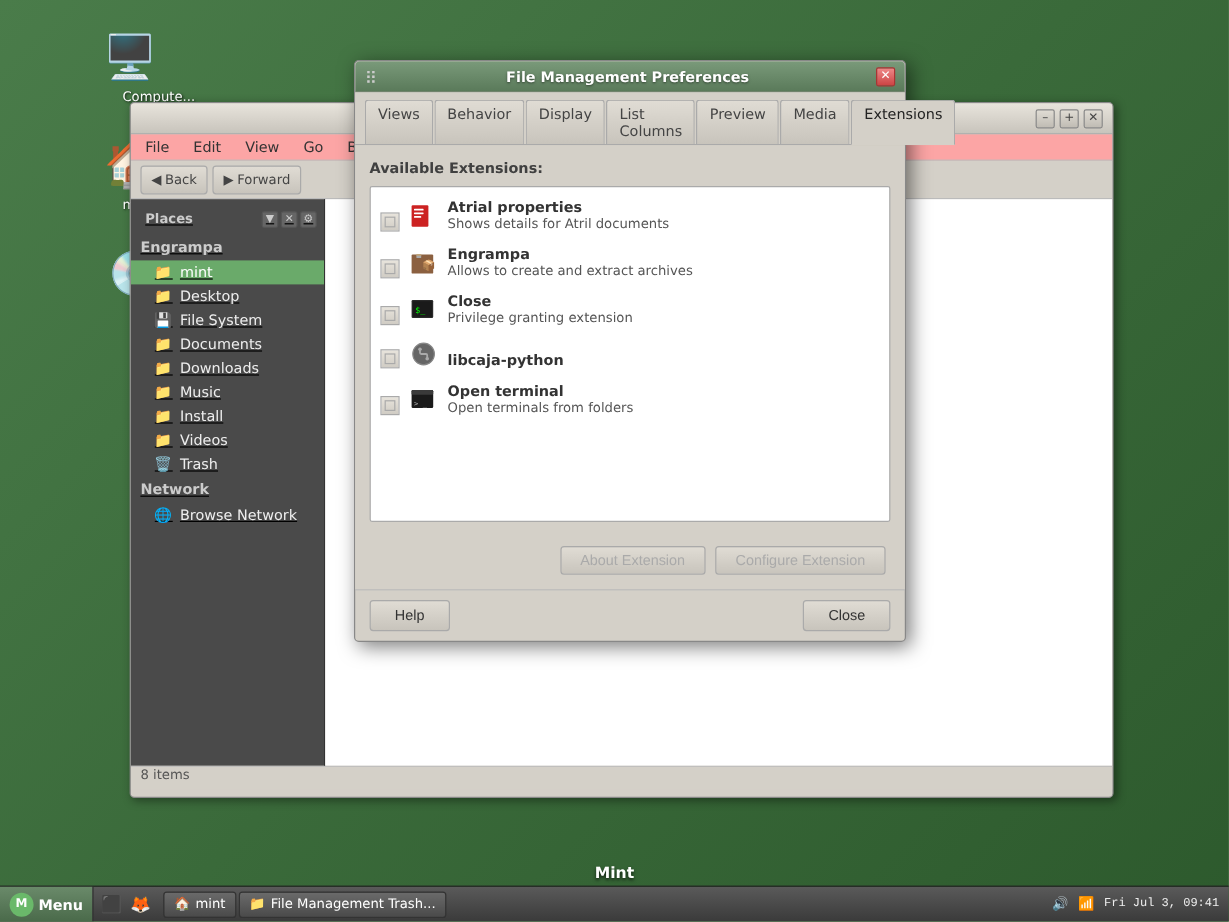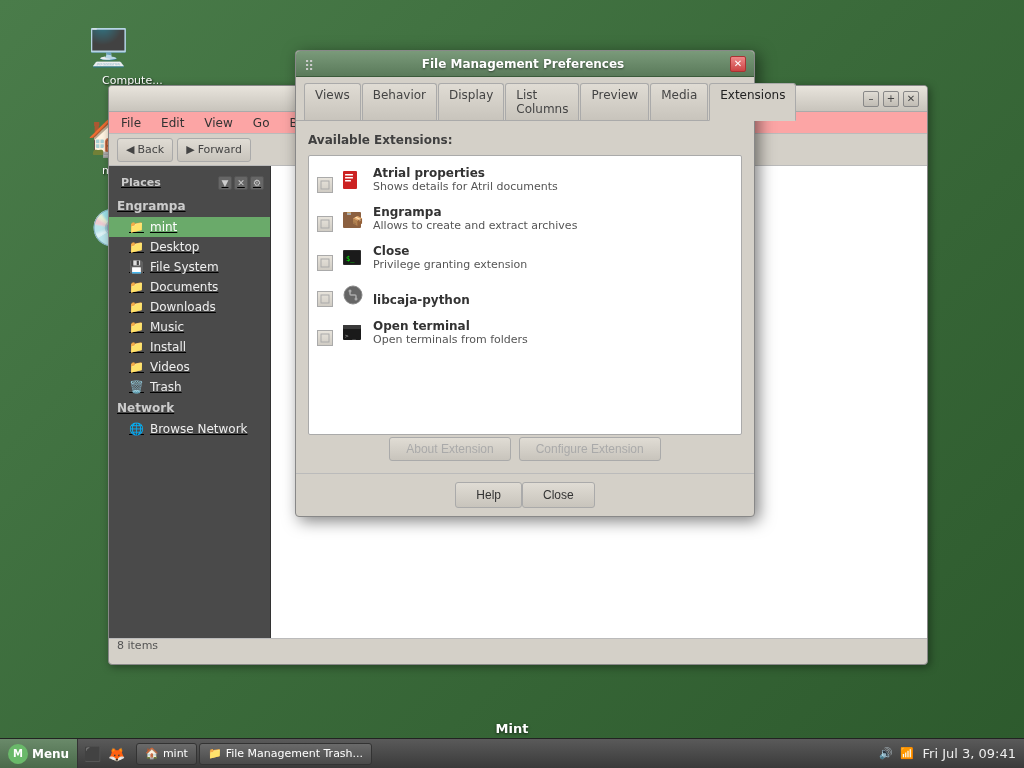--- a/index.html
+++ b/index.html
@@ -411,41 +411,41 @@
       font-size: 12px;
       font-weight: bold;
       color: #333;
     }
     .ext-desc {
       font-size: 11px;
       color: #555;
     }
     .dialog-buttons-row {
       display: flex;
-      justify-content: center;
+      justify-content: flex-end;
       gap: 8px;
-      margin-top: 2px;
+      margin-top: 20px;
       padding: 0 4px;
     }
     .dialog-btn {
       padding: 4px 16px;
       background: linear-gradient(to bottom, #e0dcd4, #c8c4bc);
       border: 1px solid #aaa;
       border-radius: 3px;
       font-size: 12px;
       cursor: pointer;
       color: #444;
     }
     .dialog-btn:disabled, .dialog-btn.disabled {
       color: #aaa;
       cursor: default;
     }
     .dialog-footer {
       display: flex;
-      justify-content: center;
+      justify-content: space-between;
       padding: 8px 12px;
       border-top: 1px solid #bbb;
     }
     .dialog-footer-btn {
       padding: 5px 20px;
       background: linear-gradient(to bottom, #e0dcd4, #c8c4bc);
       border: 1px solid #aaa;
       border-radius: 3px;
       font-size: 12px;
       cursor: pointer;
@@ -747,19 +747,19 @@
         <span>mint</span>
       </div>
       <div class="taskbar-app">
         <span>📁</span>
         <span>File Management Trash...</span>
       </div>
     </div>
     <div class="taskbar-right">
       <div>🔊</div>
       <div>📶</div>
-      <div style="font-size:13px;color:#eee;">Fri Jul 3, 09:41</div>
+      <div style="font-size:10px;color:#eee;font-family:Liberation Mono, monospace;">Fri Jul 3, 09:41</div>
     </div>
   </div>
 
   <div style="position:absolute;bottom:32px;left:50%;transform:translateX(-50%);color:white;font-size:13px;font-weight:bold;text-shadow:0 1px 3px rgba(0,0,0,0.7);pointer-events:none;">Mint</div>
 
 </div>
 
 </body></html>

